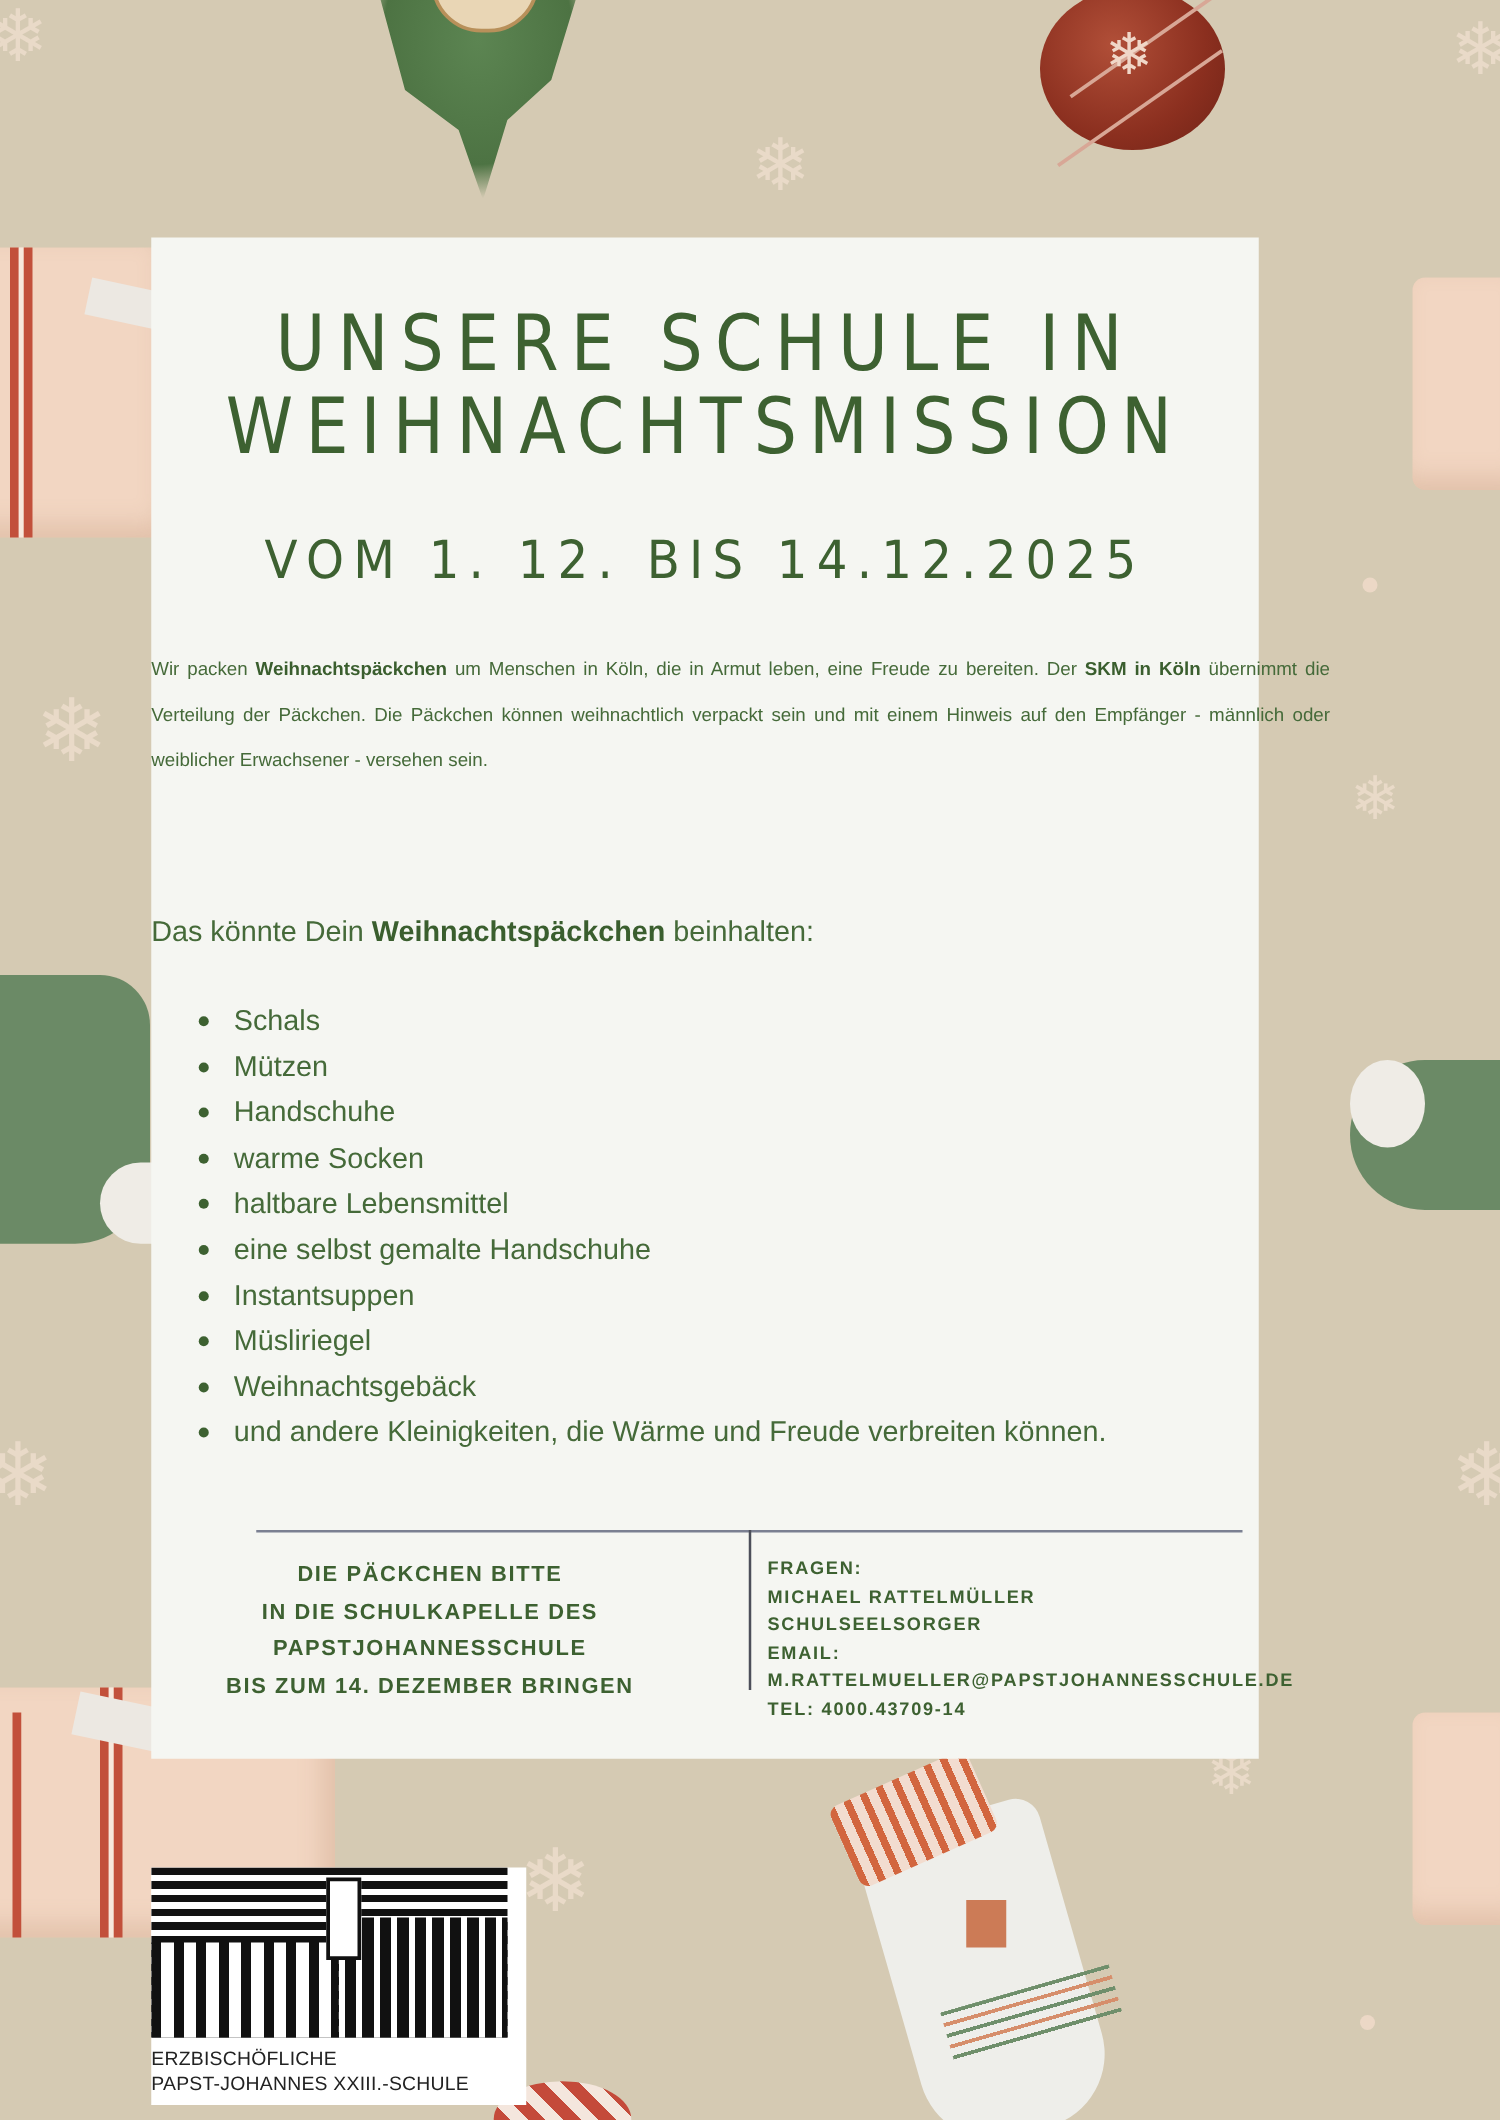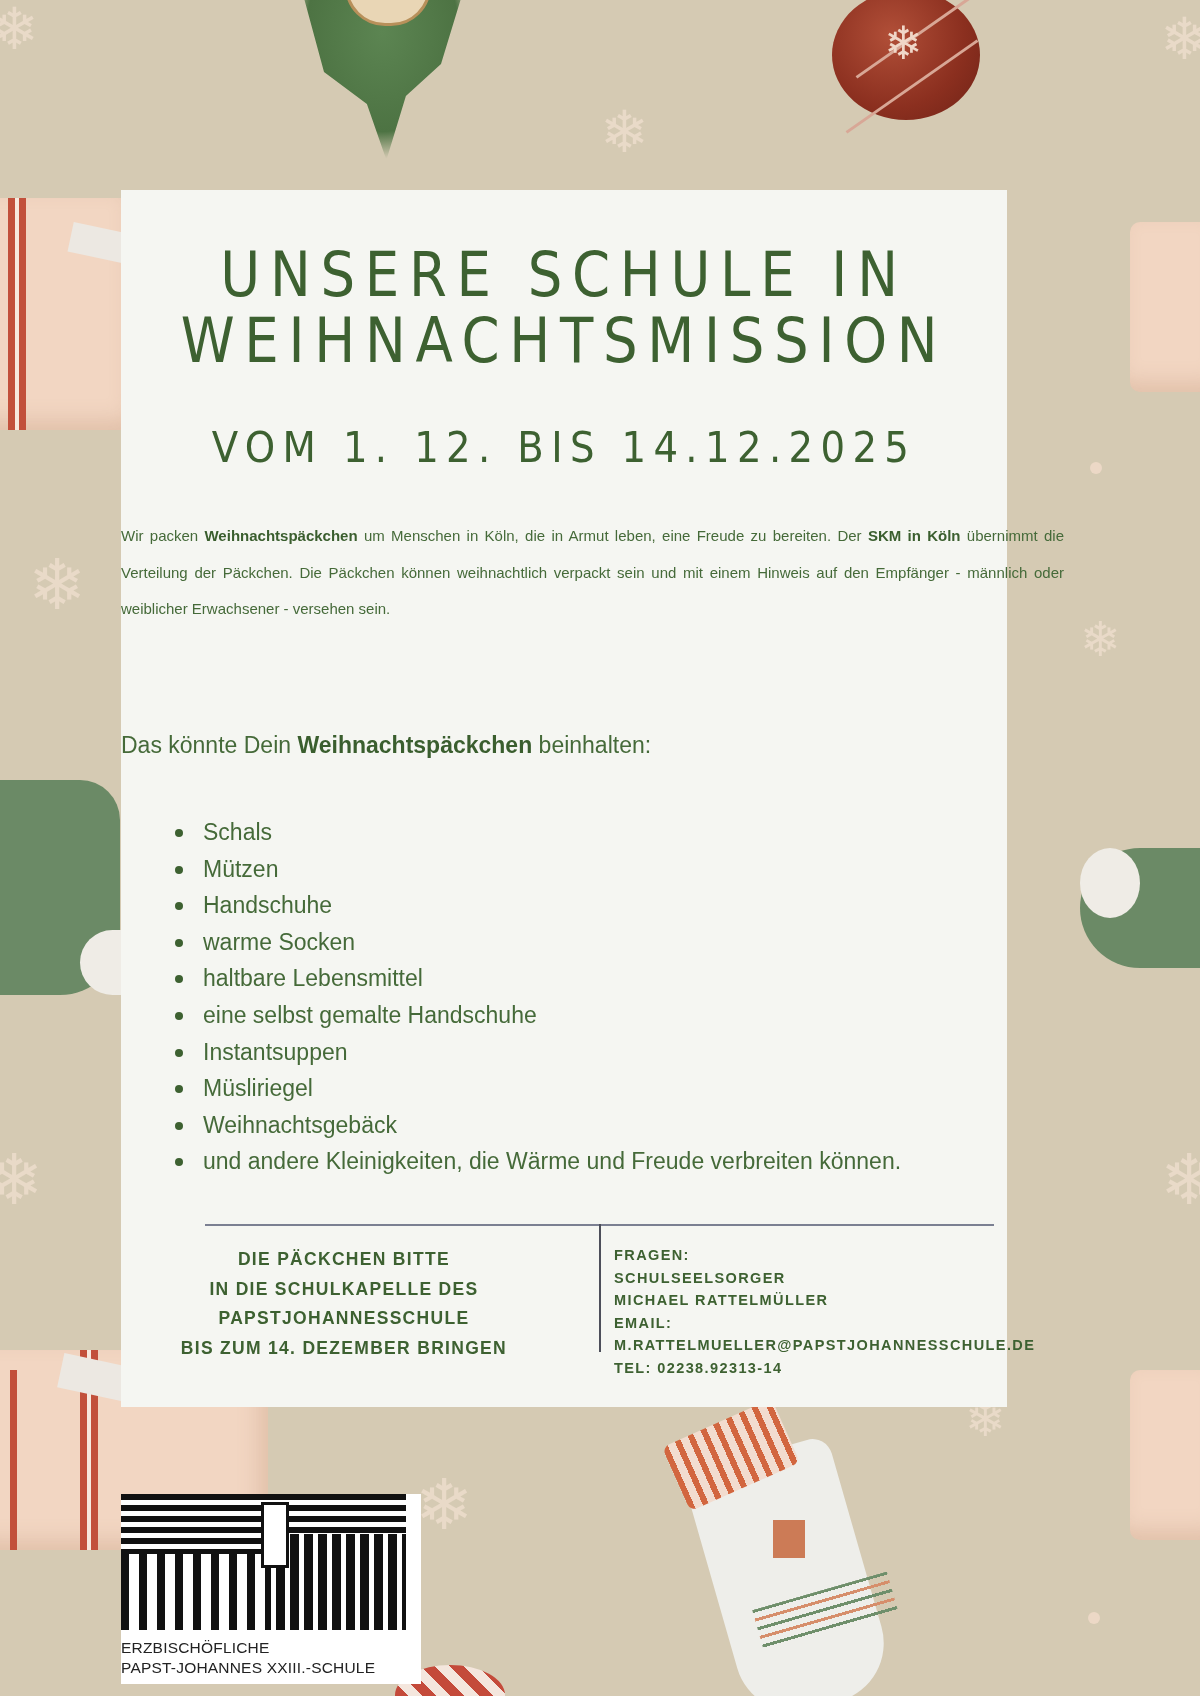--- a/index.html
+++ b/index.html
@@ -50,21 +50,21 @@
     position:absolute; left:0; width:943px; top:328px;
     font-size:15px; line-height:36.5px; text-align:justify; color:#456a39;
     font-family:"Liberation Sans", sans-serif;
   }
   .intro b, .lead b { font-weight:bold; color:#3a5e2e; }
   .lead {
     position:absolute; left:0; top:542px; font-size:23px; color:#456a39;
     font-family:"Liberation Sans", sans-serif;
   }
   .items {
-    position:absolute; left:44px; top:608px; margin:16px; padding:0 0 0 0;
+    position:absolute; left:44px; top:608px; margin:0; padding:0 0 0 0;
     list-style:none; font-size:23px; line-height:36.6px; color:#456a39;
     font-family:"Liberation Sans", sans-serif;
   }
   .items li { position:relative; padding-left:22px; }
   .items li::before {
     content:""; position:absolute; left:-6px; top:15px; width:8px; height:8px;
     border-radius:50%; background:#3d6131;
   }
   .divider { position:absolute; left:84px; width:789px; top:1034px; height:2px; background:#7b8092; }
   .vdivider { position:absolute; left:478px; top:1034px; width:2px; height:128px; background:#4c4f5a; }
@@ -199,25 +199,25 @@
 
   <div class="drop">
     <div>DIE PÄCKCHEN BITTE</div>
     <div>IN DIE SCHULKAPELLE  DES</div>
     <div>PAPSTJOHANNESSCHULE</div>
     <div>BIS ZUM 14. DEZEMBER BRINGEN</div>
   </div>
 
   <div class="contact">
     <div>FRAGEN:</div>
+    <div>MICHAEL RATTELMÜLLER</div>
     <div>SCHULSEELSORGER</div>
-    <div>MICHAEL RATTELMÜLLER</div>
     <div>EMAIL:</div>
     <div>M.RATTELMUELLER@PAPSTJOHANNESSCHULE.DE</div>
-    <div>TEL: 02238.92313-14</div>
+    <div>TEL: 4000.43709-14</div>
   </div>
 </div>
 
 <div class="logo">
   <div class="art">
     <div class="bld1"></div>
     <div class="bld2"></div>
     <div class="tower"></div>
   </div>
   <div class="txt">

